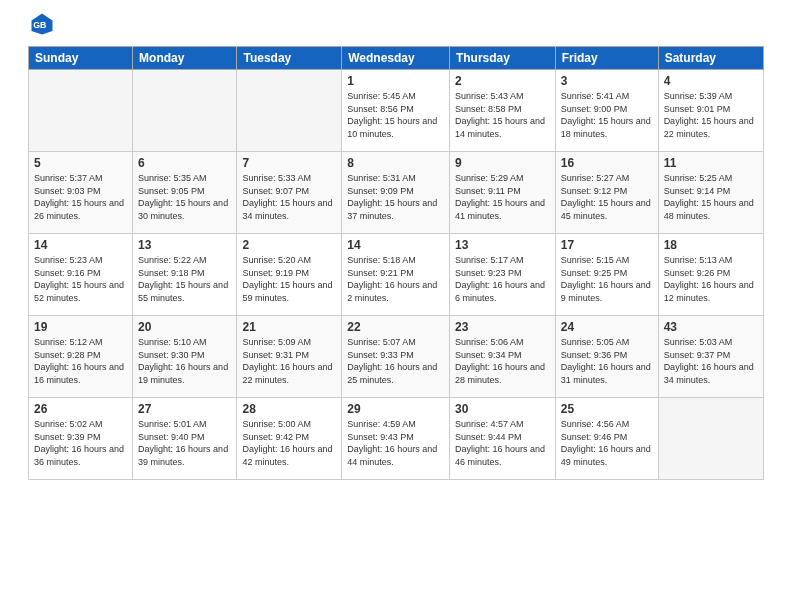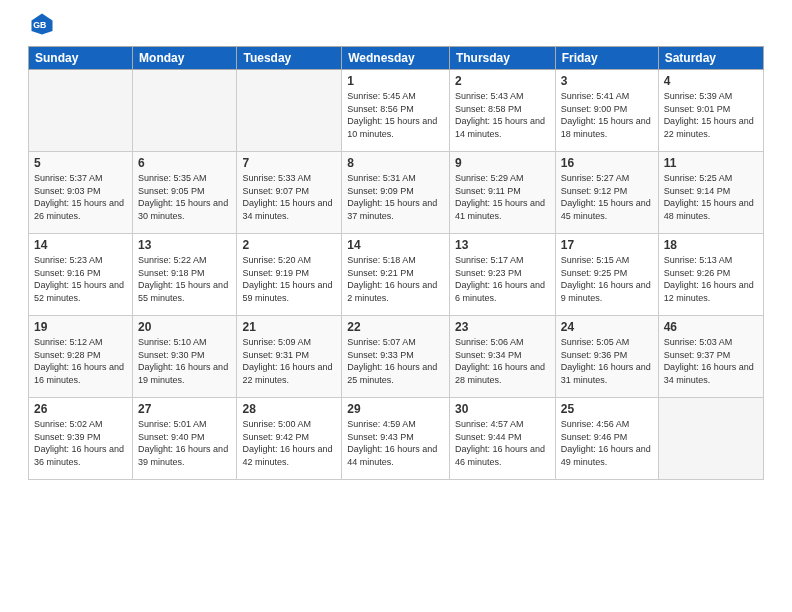--- a/index.html
+++ b/index.html
@@ -180,21 +180,21 @@
           <td><span class="day-num">20</span>
 <span class="day-info">Sunrise: 5:10 AM<br>Sunset: 9:30 PM<br>Daylight: 16 hours and 19 minutes.</span></td>
           <td><span class="day-num">21</span>
 <span class="day-info">Sunrise: 5:09 AM<br>Sunset: 9:31 PM<br>Daylight: 16 hours and 22 minutes.</span></td>
           <td><span class="day-num">22</span>
 <span class="day-info">Sunrise: 5:07 AM<br>Sunset: 9:33 PM<br>Daylight: 16 hours and 25 minutes.</span></td>
           <td><span class="day-num">23</span>
 <span class="day-info">Sunrise: 5:06 AM<br>Sunset: 9:34 PM<br>Daylight: 16 hours and 28 minutes.</span></td>
           <td><span class="day-num">24</span>
 <span class="day-info">Sunrise: 5:05 AM<br>Sunset: 9:36 PM<br>Daylight: 16 hours and 31 minutes.</span></td>
-          <td><span class="day-num">46</span>
+          <td><span class="day-num">43</span>
 <span class="day-info">Sunrise: 5:03 AM<br>Sunset: 9:37 PM<br>Daylight: 16 hours and 34 minutes.</span></td>
         </tr>
         <tr>
           <td><span class="day-num">26</span>
 <span class="day-info">Sunrise: 5:02 AM<br>Sunset: 9:39 PM<br>Daylight: 16 hours and 36 minutes.</span></td>
           <td><span class="day-num">27</span>
 <span class="day-info">Sunrise: 5:01 AM<br>Sunset: 9:40 PM<br>Daylight: 16 hours and 39 minutes.</span></td>
           <td><span class="day-num">28</span>
 <span class="day-info">Sunrise: 5:00 AM<br>Sunset: 9:42 PM<br>Daylight: 16 hours and 42 minutes.</span></td>
           <td><span class="day-num">29</span>

